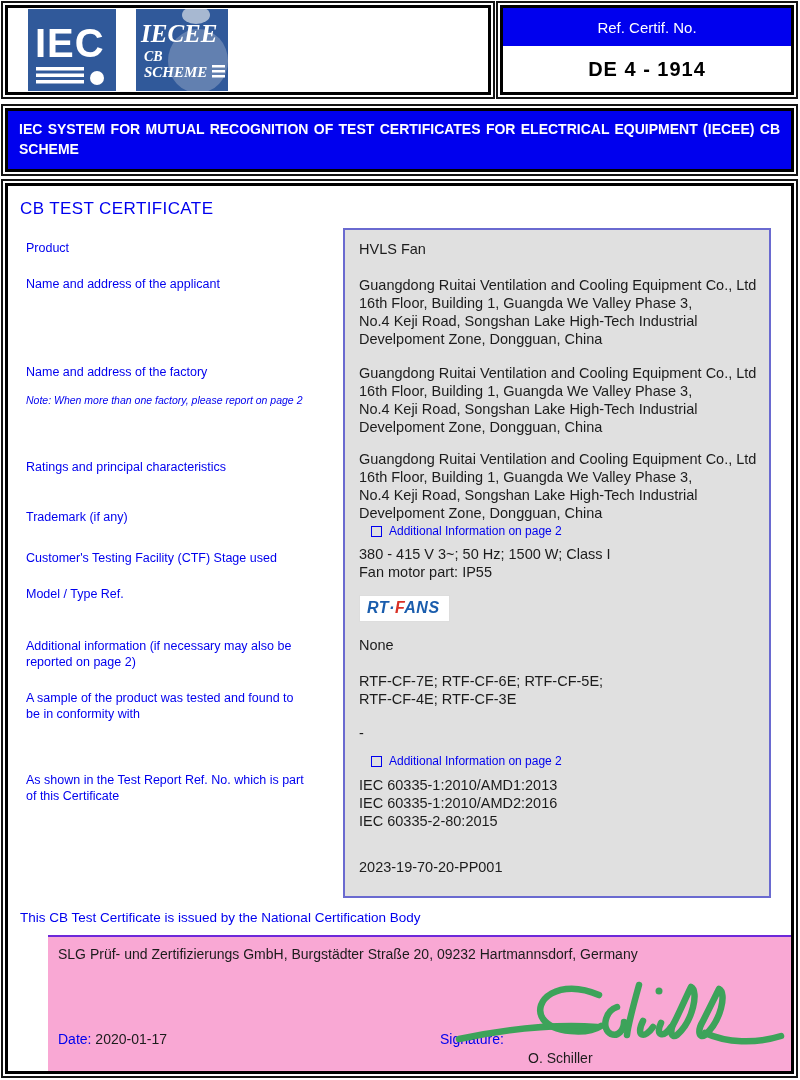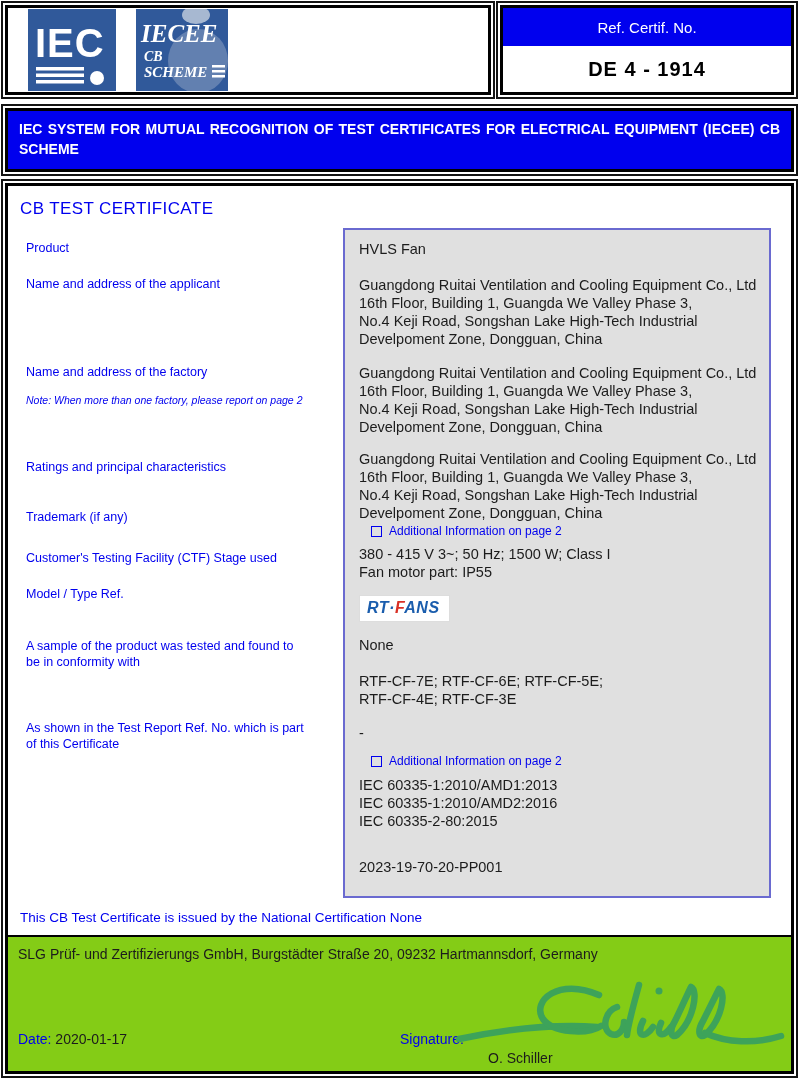--- a/index.html
+++ b/index.html
@@ -60,21 +60,21 @@
   .tm-logo {
     display:inline-block; background:#fff; padding:3px 9px 4px 7px;
     font-style:italic; font-weight:bold; font-size:16px; letter-spacing:0.5px;
     border:1px solid #ddd;
   }
   .tm-rt, .tm-ans { color:#1A5DAD; }
   .tm-f { color:#D93025; }
   .issued-line { color:#0000EE; font-size:13.5px; padding:12px 12px 10px 12px; }
   
   .bottom-section {
-    flex:1; background:#84cc16; border-top:2px solid #000000; position:relative;
+    flex:1; background:#f9a8d4; border-top:2px solid #6d28d9; position:relative;margin-left:40px;
   }
   .ncb-line { font-size:14px; color:#1c1c1c; padding:9px 12px 0 10px; }
   .date-line { position:absolute; left:10px; bottom:24px; font-size:14px; }
   .blue-lbl { color:#0000EE; }
   .sig-label { position:absolute; left:392px; bottom:24px; font-size:14px; }
   .sig-name { position:absolute; left:480px; bottom:5px; font-size:14px; color:#1c1c1c; }
   .sig-svg { position:absolute; right:4px; bottom:2px; }
 </style>
 </head>
 <body>
@@ -137,20 +137,23 @@
         </div>
       <div class="lrow r6">
           <span class="label-text">Trademark (if any)</span>
         </div>
       <div class="lrow r7">
           <span class="label-text">Customer's Testing Facility (CTF) Stage used</span>
         </div>
       <div class="lrow r8">
           <span class="label-text">Model / Type Ref.</span>
         </div>
+      <div class="lrow r9">
+          <span class="label-text">Additional information (if necessary may also be reported on page 2)</span>
+        </div>
       <div class="lrow r10">
           <span class="label-text">A sample of the product was tested and found to be in conformity with</span>
         </div>
       <div class="lrow r11">
           <span class="label-text">As shown in the Test Report Ref. No. which is part of this Certificate</span>
         </div>
     </div>
 
     <div class="values-col">
       <div class="vrow r1">
@@ -203,21 +206,21 @@
         <div class="vline">IEC 60335-1:2010/AMD1:2013</div>
         <div class="vline">IEC 60335-1:2010/AMD2:2016</div>
         <div class="vline">IEC 60335-2-80:2015</div>
       </div>
       <div class="vrow r11">
           <div class="vline">2023-19-70-20-PP001</div>
         </div>
     </div>
   </div>
 
-  <div class="issued-line">This CB Test Certificate is issued by the National Certification None</div>
+  <div class="issued-line">This CB Test Certificate is issued by the National Certification Body</div>
 
   <div class="bottom-section">
     <div class="ncb-line">SLG Prüf- und Zertifizierungs GmbH, Burgstädter Straße 20, 09232 Hartmannsdorf, Germany</div>
 
     <div class="date-line">
       <span class="blue-lbl">Date:</span>
       <span>2020-01-17</span>
     </div>
 
     <span class="sig-label blue-lbl">Signature:</span>

